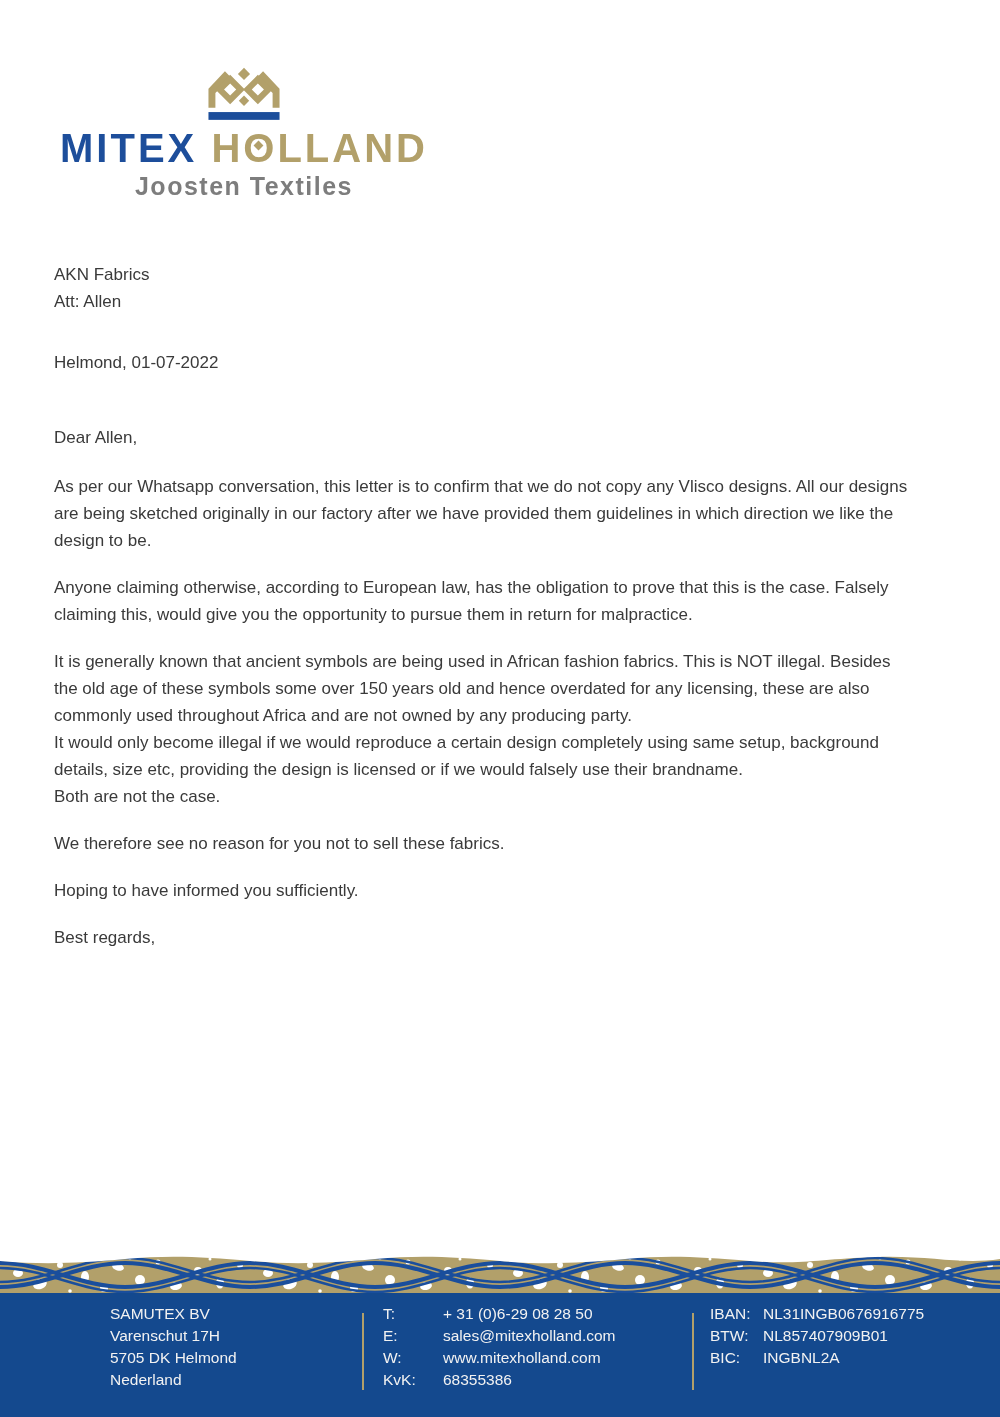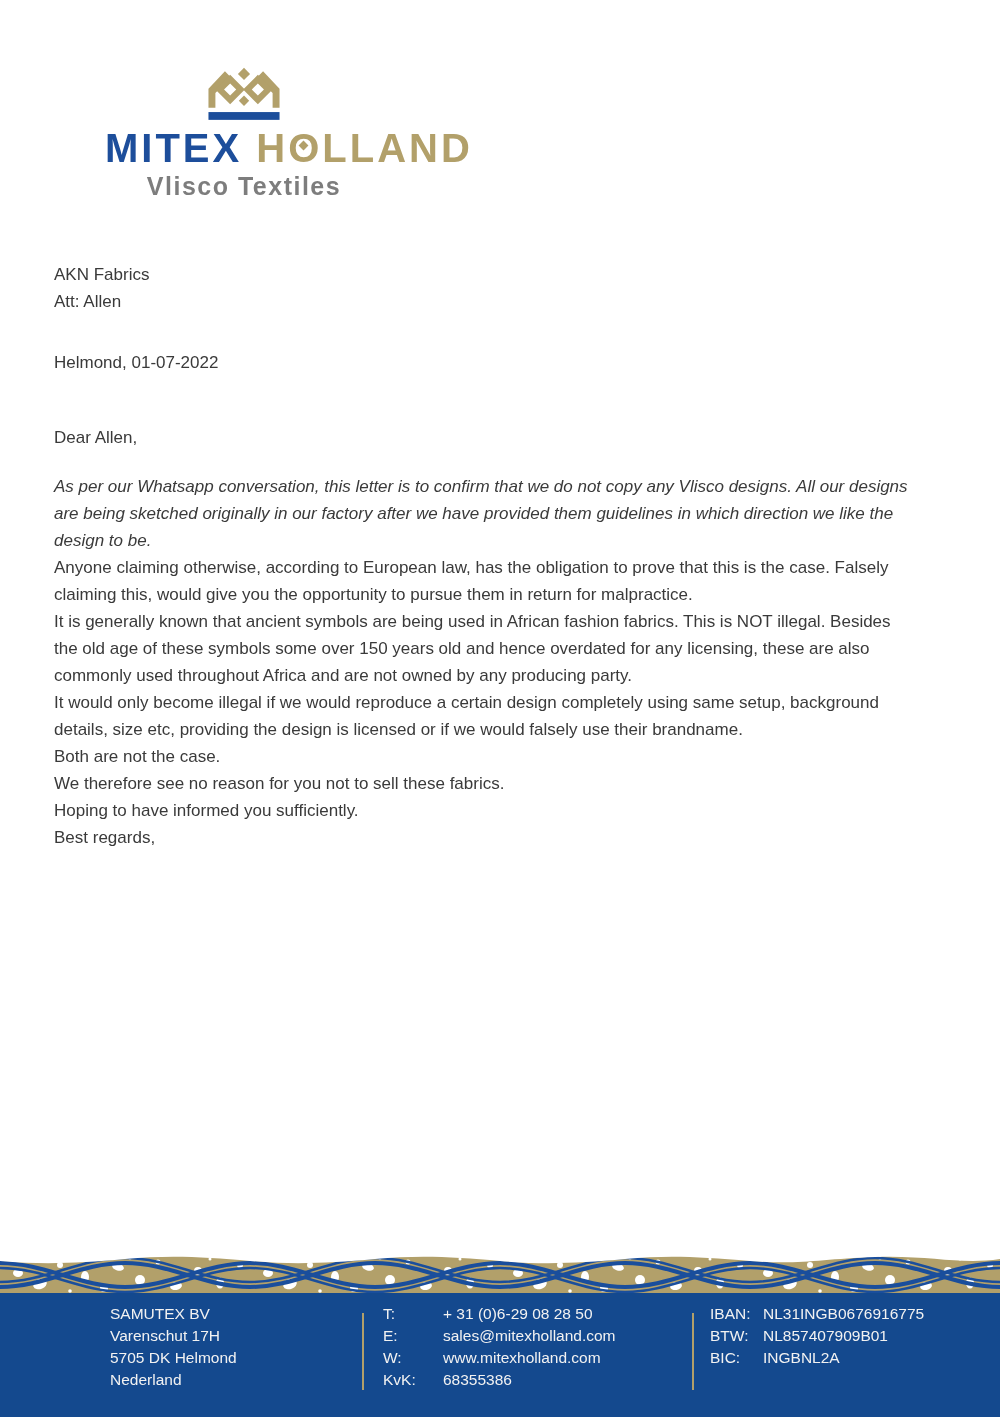--- a/index.html
+++ b/index.html
@@ -23,21 +23,21 @@
     text-align: center;
   }
   .crown { display: block; margin: 0 auto 6px auto; }
   .wordmark {
     font-size: 40px;
     font-weight: bold;
     letter-spacing: 3px;
     line-height: 44px;
     white-space: nowrap;
   }
-  .brand-primary { color: #1d4e9b; margin-left: 45px; }
+  .brand-primary { color: #1d4e9b; }
   .brand-secondary { color: #b2a06a; position: relative; display: inline-block; }
   .o-diamond {
     position: absolute;
     left: 44px;
     top: 16px;
     width: 7px;
     height: 7px;
     background: #b2a06a;
     transform: rotate(45deg);
   }
@@ -55,22 +55,22 @@
     left: 54px;
     top: 261px;
     width: 862px;
     color: #3a3a3a;
     font-size: 17px;
     line-height: 27px;
   }
   .pre { white-space: pre-line; }
   .date-line { margin-top: 34px; }
   .salutation { margin-top: 48px; }
-  .letter p.para { }
-  .letter p.first-para { margin-top: 22px; font-style: italic; }
+  .letter p.para { margin-top: 20px; }
+  .letter p.first-para { margin-top: 22px; }
   .signature { margin-top: 20px; }
 
   
   .footer {
     position: absolute;
     left: 0;
     bottom: 0;
     width: 1000px;
     height: 164px;
   }
@@ -113,21 +113,21 @@
         <path fill-rule="evenodd" d="M61 10 L78 27 L61 44 L44 27 Z M61 20 L68 27 L61 34 L54 27 Z"></path>
         <path d="M45 2 L52 9 L45 16 L38 9 Z"></path>
         <path d="M45 34 L51 40 L45 46 L39 40 Z"></path>
       </g>
       <rect x="4" y="53" width="82" height="9" fill="#1c4e9b"></rect>
     </svg>
     <div class="wordmark">
       <span class="brand-primary">MITEX</span>
       <span class="brand-secondary"><span>HOLLAND</span><i class="o-diamond"></i></span>
     </div>
-    <div class="tagline">Vlisco Textiles</div>
+    <div class="tagline">Joosten Textiles</div>
   </div>
 
   <div class="letter">
     <div class="pre">AKN Fabrics
 Att: Allen</div>
     <div class="date-line">Helmond, 01-07-2022</div>
     <div class="salutation">Dear Allen,</div>
     <p class="para first-para pre">As per our Whatsapp conversation, this letter is to confirm that we do not copy any Vlisco designs. All our designs are being sketched originally in our factory after we have provided them guidelines in which direction we like the design to be.</p>
     <p class="para pre">Anyone claiming otherwise, according to European law, has the obligation to prove that this is the case. Falsely claiming this, would give you the opportunity to pursue them in return for malpractice.</p>
     <p class="para pre">It is generally known that ancient symbols are being used in African fashion fabrics. This is NOT illegal. Besides the old age of these symbols some over 150 years old and hence overdated for any licensing, these are also commonly used throughout Africa and are not owned by any producing party.

